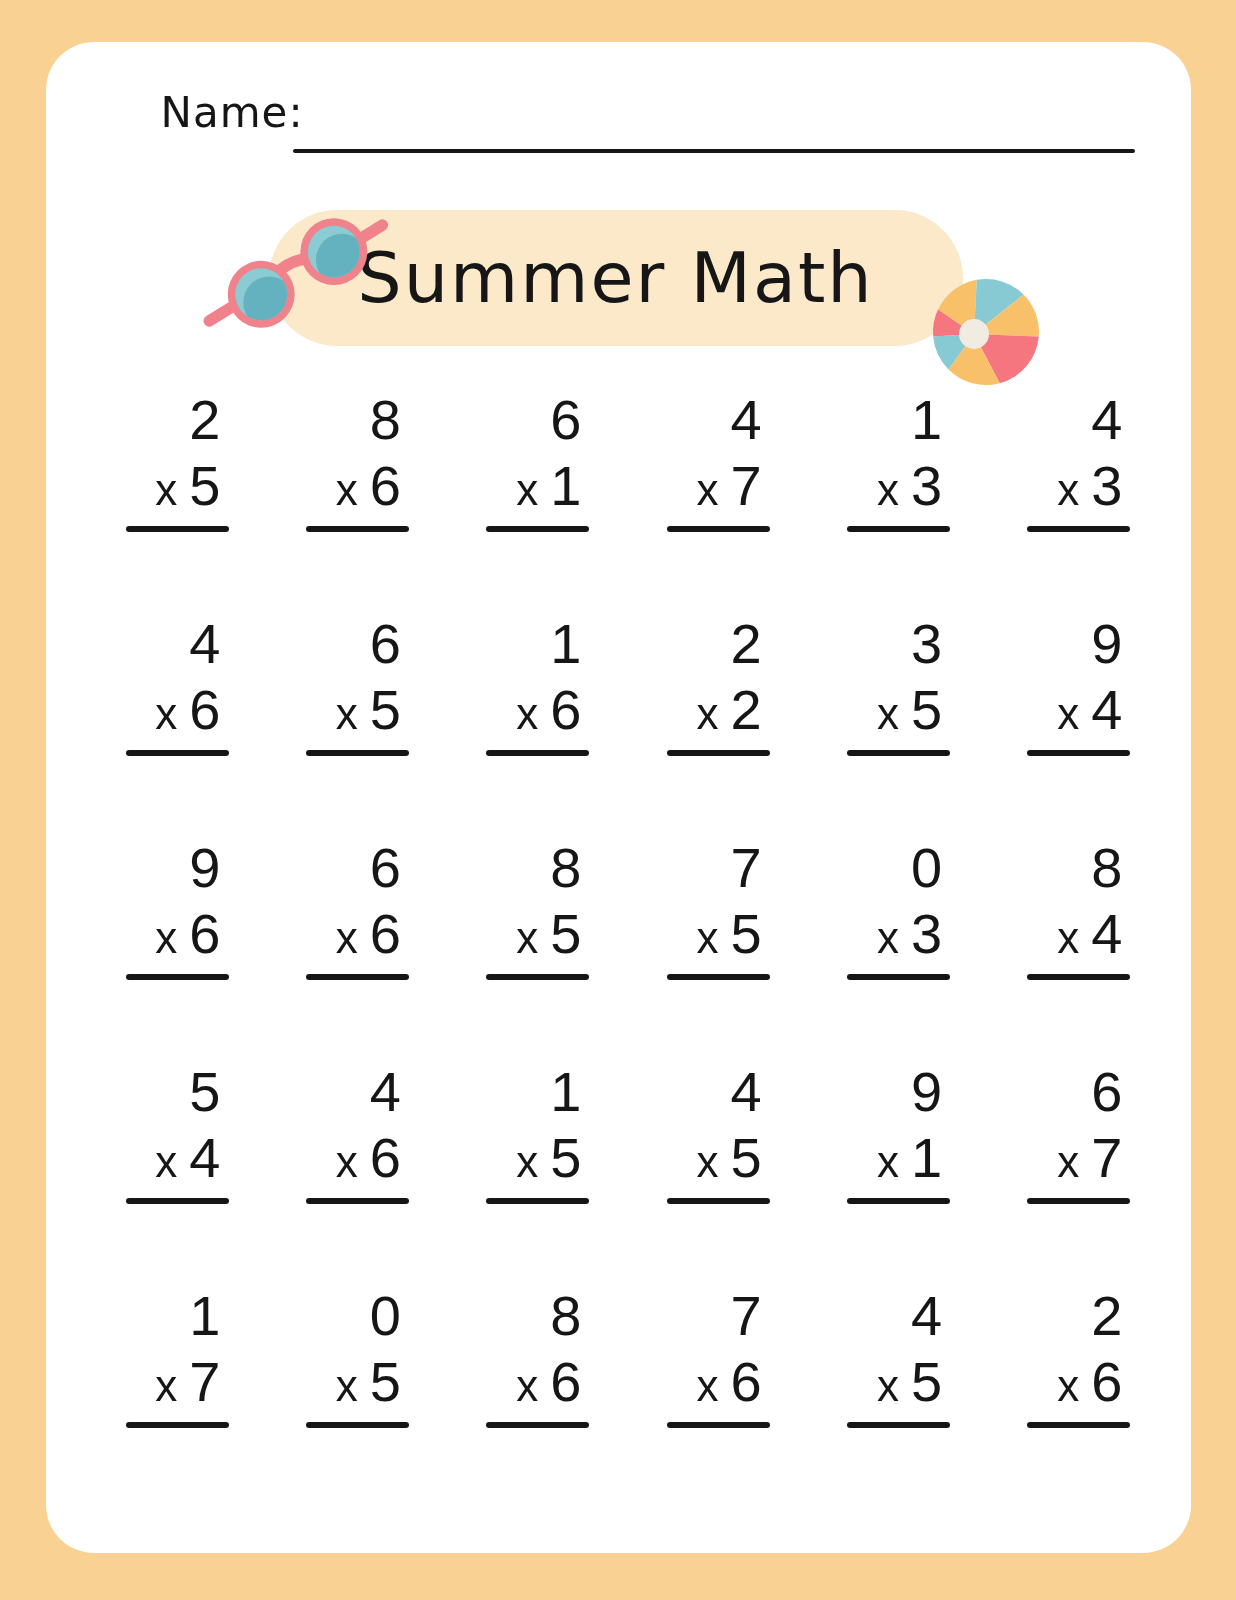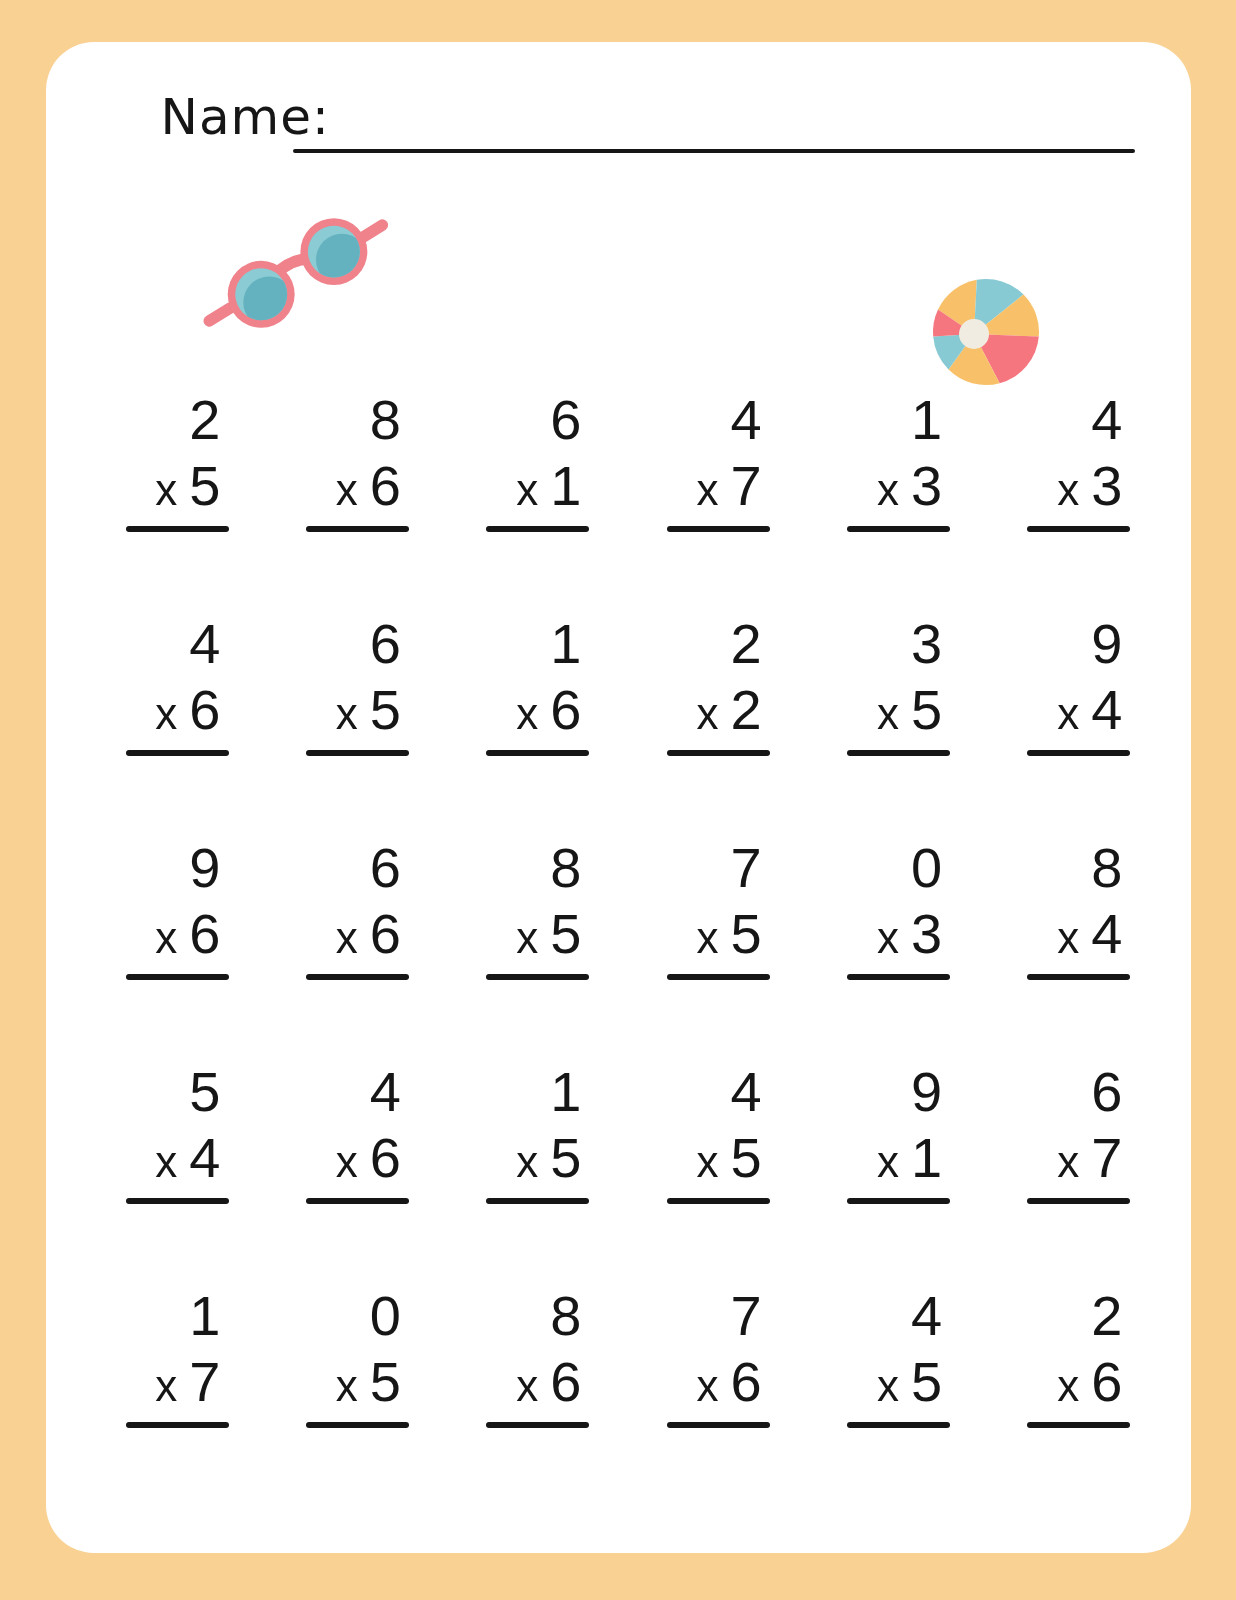--- a/index.html
+++ b/index.html
@@ -6,21 +6,21 @@
     --frame:#F9D193; --page:#FFFFFF; --ink:#161616; --banner:#FBE9CA;
     --glasses-frame:#EF828A; --lens:#8BCBD3; --lens-shade:#64B2BF;
     --ball-orange:#F8C169; --ball-teal:#87CAD3; --ball-pink:#F5767F; --ball-center:#F1ECE2;
   }
   *{margin:0;padding:0;box-sizing:border-box;}
   html,body{width:1236px;height:1600px;}
   body{font-family:"DejaVu Sans",sans-serif;color:var(--ink);}
   .frame{width:1236px;height:1600px;background:var(--frame);padding-top:42px;}
   .page{position:relative;width:1145px;height:1511px;margin:0 auto;background:var(--page);border-radius:48px;}
 
-  .name-label{position:absolute;left:115px;top:46px;font-size:50px;letter-spacing:1px;}
+  .name-label{position:absolute;left:115px;top:46px;font-size:42px;letter-spacing:1px;}
   .name-line{position:absolute;left:247px;top:107px;width:842px;height:4px;background:var(--ink);border-radius:2px;}
 
   .banner{position:absolute;left:223px;top:168px;width:694px;height:136px;background:var(--banner);
           border-radius:68px;display:flex;align-items:center;justify-content:center;}
   .title{font-size:70px;font-weight:500;letter-spacing:2px;white-space:nowrap;}
 
   .sunglasses{position:absolute;left:140px;top:160px;width:215px;height:150px;}
   .beachball{position:absolute;left:885px;top:235px;width:110px;height:110px;}
 
   .grid{position:absolute;left:80px;top:350px;width:1005px;display:grid;
@@ -34,20 +34,23 @@
 </style>
 </head>
 <body>
 
 <div class="frame">
   <div class="page">
 
     <div class="name-label">Name:</div>
     <div class="name-line"></div>
 
+    <div class="banner">
+      <div class="title">Summer Math</div>
+    </div>
 
     <svg class="sunglasses" viewBox="0 0 170 130" aria-hidden="true">
       <defs>
         <clipPath id="lensL">
             <circle cx="57" cy="80" r="22.5"></circle>
           </clipPath>
         <clipPath id="lensR">
             <circle cx="120" cy="43" r="22.5"></circle>
           </clipPath>
       </defs>

